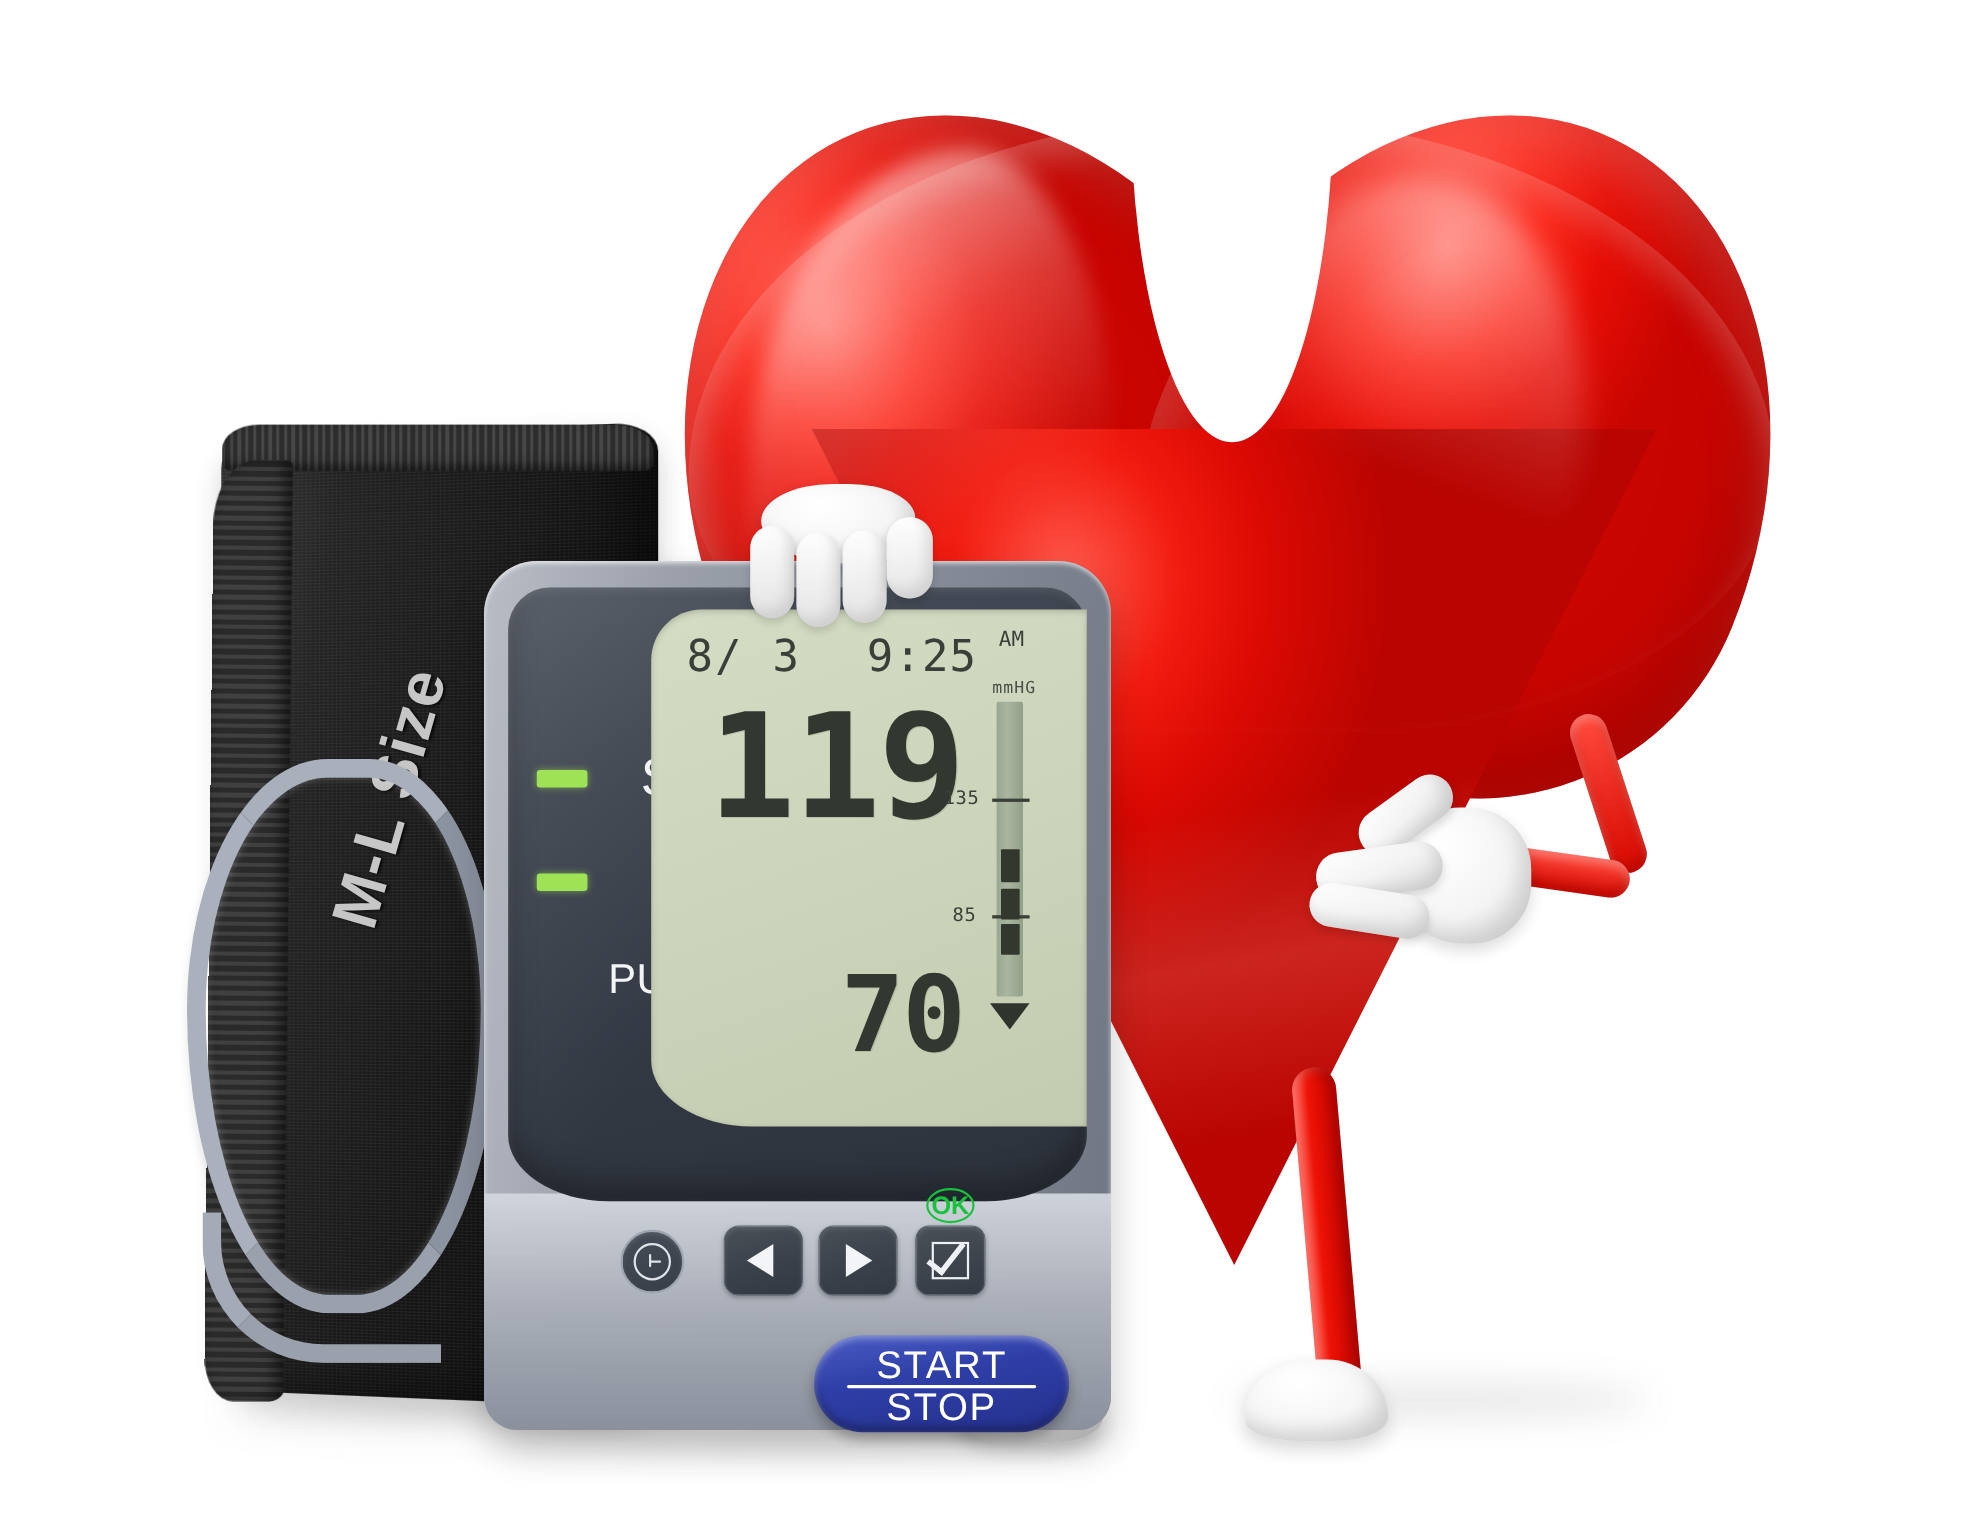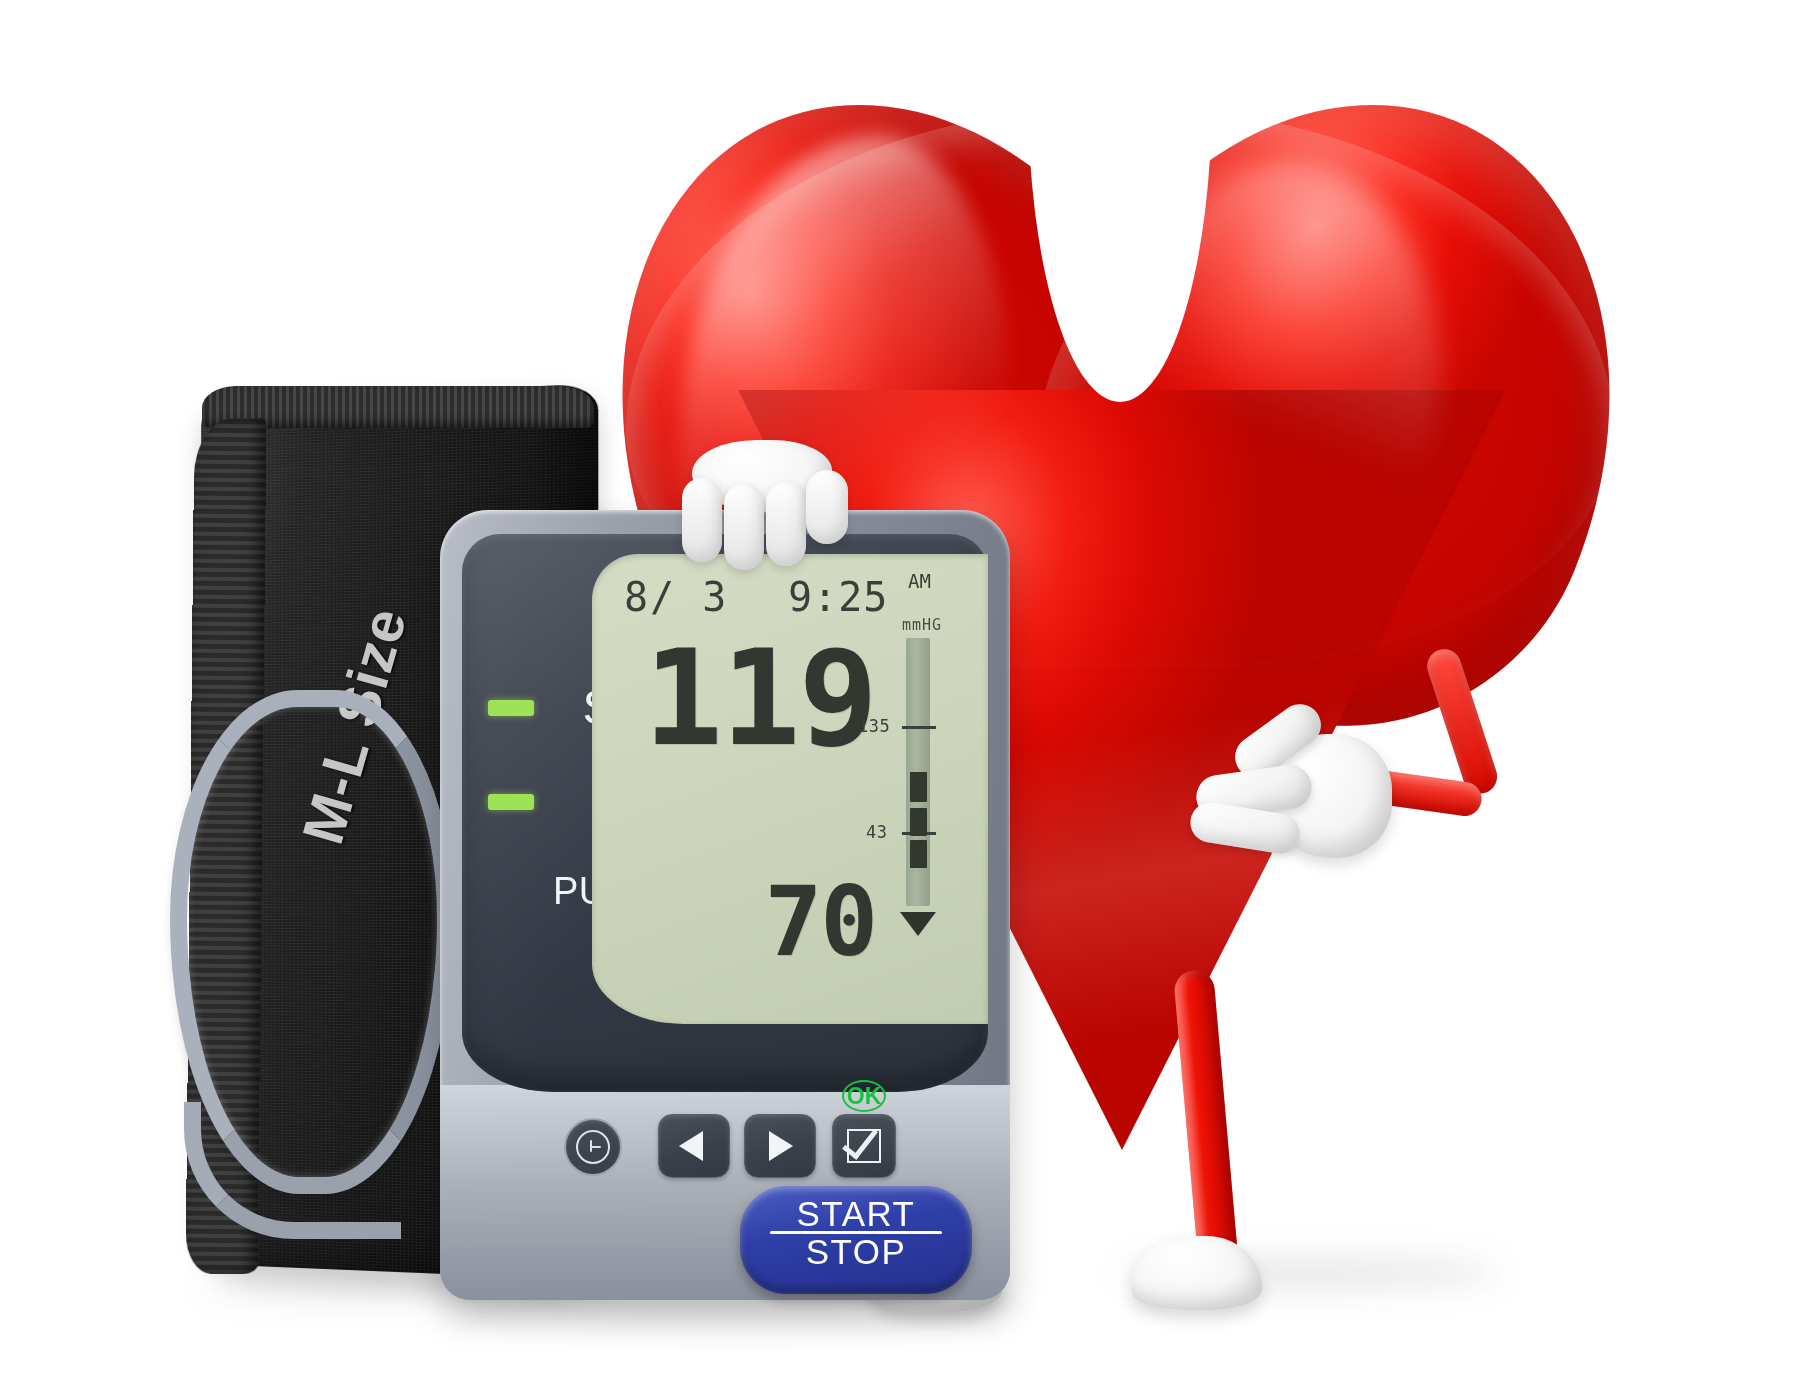--- a/index.html
+++ b/index.html
@@ -229,21 +229,21 @@
              box-shadow:inset 0 2px 4px rgba(255,255,255,.12), 0 2px 4px rgba(0,0,0,.25);}
   .check-box{position:absolute;left:14px;top:14px;width:30px;height:30px;border:2.5px solid #eef1f5;}
   .check-mark{position:absolute;left:18px;top:8px;width:13px;height:30px;border-right:5px solid #eef1f5;
               border-bottom:5px solid #eef1f5;transform:rotate(38deg);}
   .ok-badge{position:absolute;left:278px;top:-30px;width:40px;height:28px;border-radius:50%;
             border:2.5px solid #19c23c;color:#19c23c;font-size:23px;font-weight:700;
             display:flex;align-items:center;justify-content:center;letter-spacing:0px;}
 
   
   .btn-start{
-    position:absolute;left:300px;top:676px;width:232px;height:108px;border-radius:46px;
+    position:absolute;left:300px;top:704px;width:232px;height:88px;border-radius:46px;
     background:linear-gradient(170deg,#4a5cc4 0%,#2f3fa8 40%,#24308c 100%);
     box-shadow:0 6px 12px rgba(0,0,0,.30), inset 0 3px 7px rgba(255,255,255,.38), inset 0 -5px 9px rgba(0,0,0,.32);
     color:#fff;text-align:center;
   }
   .ss-top{position:absolute;left:0;top:8px;width:100%;font-size:35px;letter-spacing:1.5px;}
   .ss-line{position:absolute;left:30px;top:45px;width:172px;height:3px;background:#ffffff;border-radius:2px;}
   .ss-bot{position:absolute;left:0;top:46px;width:100%;font-size:35px;letter-spacing:1.5px;}
 
   
   .floor-shadow{position:absolute;border-radius:50%;background:rgba(60,60,60,.13);filter:blur(16px);}
@@ -336,21 +336,21 @@
 
         <div class="big-num sys-num">119</div>
         <div class="big-num pulse-num">70</div>
 
         <div class="gauge">
           <div class="gauge-title">mmHG</div>
           <div class="gauge-track"></div>
           <div class="gauge-tick t135"></div>
           <div class="gauge-tick t85"></div>
           <div class="gauge-tick-lbl l135">135</div>
-          <div class="gauge-tick-lbl l85">43</div>
+          <div class="gauge-tick-lbl l85">85</div>
           <div class="gauge-fill gf1"></div>
           <div class="gauge-fill gf2"></div>
           <div class="gauge-fill gf3"></div>
           <div class="gauge-arrow"></div>
         </div>
       </div>
     </div>
 
     <div class="btn-row">
       <div class="btn-clock">

